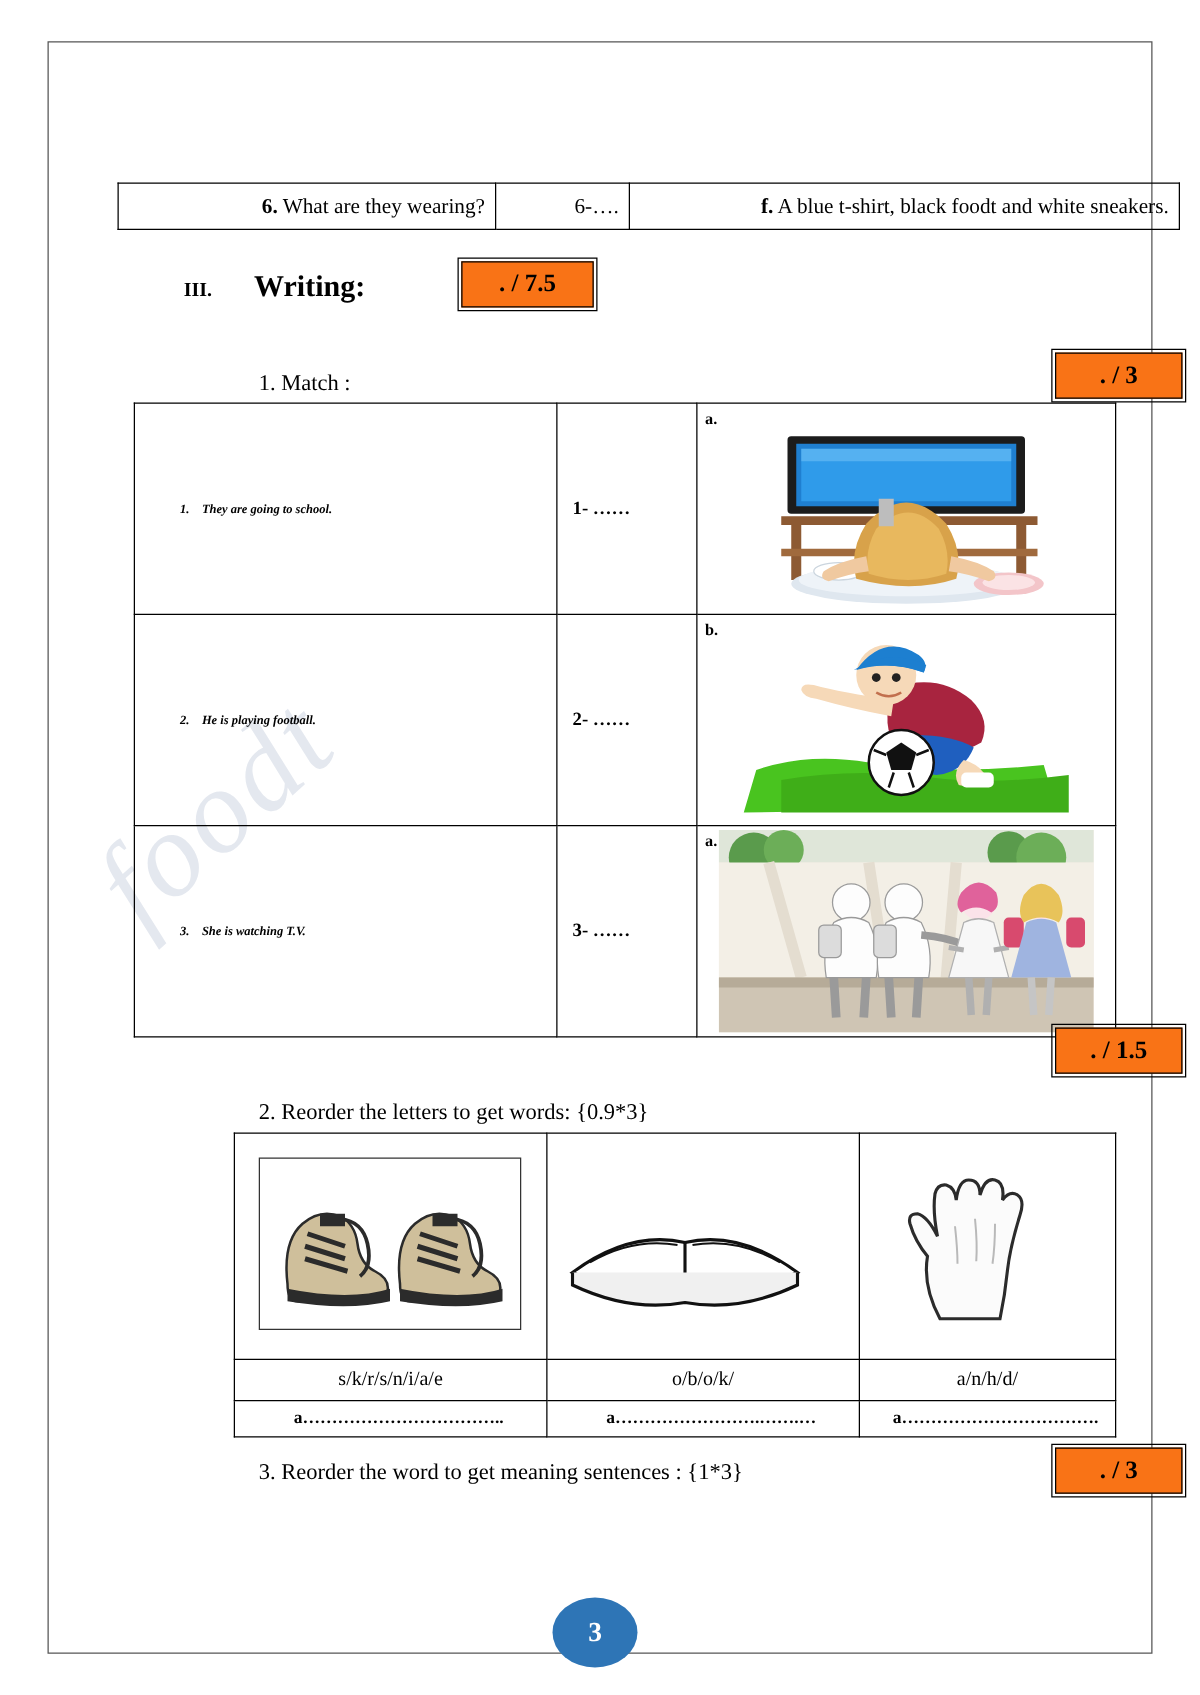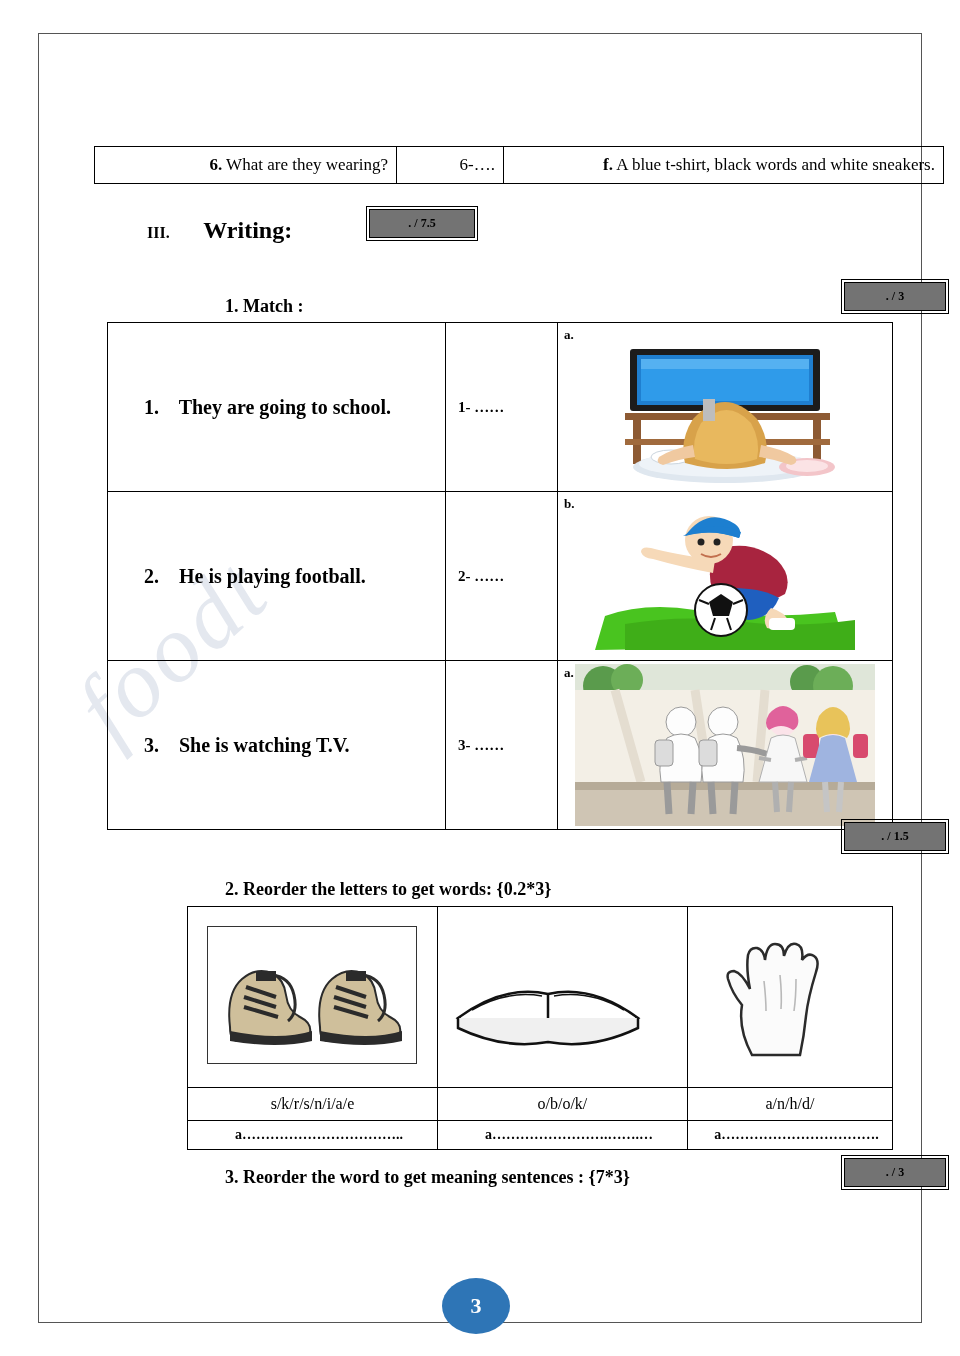--- a/index.html
+++ b/index.html
@@ -78,60 +78,60 @@
     font-size: 16px;
     font-weight: bold;
     margin-right: 28px;
     font-variant: small-caps;
   }
   .score-box {
     position: absolute;
     border: 1px solid #000;
     outline: 1px solid #000;
     outline-offset: 2px;
-    background: #737373;
+    background: #f97316;
     text-align: center;
-    font-size: 12px;
+    font-size: 20px;
     font-weight: bold;
     font-family: "Liberation Serif", serif;
     padding: 6px 0;
   }
   #score-writing { left: 330px; top: 175px; width: 104px; }
   #score-match   { left: 805px; top: 248px; width: 100px; }
   #score-reorder-letters { left: 805px; top: 788px; width: 100px; }
   #score-reorder-words   { left: 805px; top: 1124px; width: 100px; }
 
   .sub-head {
     position: absolute;
     font-size: 18px;
-    font-weight: bold;
-    margin-left: 18px;
+    font-weight: normal;
   }
   #sub-match { left: 168px; top: 262px; }
   #sub-letters { left: 168px; top: 845px; }
   #sub-words { left: 168px; top: 1133px; }
 
   
   .match-table {
     position: absolute;
     left: 68px;
     top: 288px;
     width: 786px;
     border-collapse: collapse;
     border: 1px solid #000;
   }
   .match-table td {
     border: 1px solid #000;
     vertical-align: middle;
   }
   .m-sentence {
     width: 300px;
-    font-size: 20px;
+    font-size: 10px;
     font-weight: bold;
     padding-left: 36px;
+    font-style: italic;
   }
   .m-blank {
     width: 98px;
     font-size: 15px;
     font-weight: bold;
     padding-left: 12px;
   }
   .m-pic {
     padding: 0;
     position: relative;
@@ -222,21 +222,21 @@
     <table class="q6-table">
       <tbody>
           <tr>
         <td class="c-q">
           <span class="b">6.</span>
           <span>What are they wearing?</span>
         </td>
         <td class="c-a">6-….</td>
         <td>
           <span class="b">f.</span>
-          <span>A blue t-shirt, black words and white sneakers.</span>
+          <span>A blue t-shirt, black foodt and white sneakers.</span>
         </td>
       </tr>
     </tbody>
       </table>
 
     <div class="writing-head">
       <span class="rn">III.</span>
       <span>Writing:</span>
     </div>
     <div class="score-box" id="score-writing">.  / 7.5</div>
@@ -368,21 +368,21 @@
               <path d="M246 74 q12 -6 24 0 l12 44 l-48 0z" fill="#9fb4e0"></path>
               <rect x="278" y="70" width="15" height="24" rx="4" fill="#d84a6e"></rect>
               <path d="M250 118 l2 30 M266 118 l-2 30" stroke="#c5c5c5" stroke-width="6" fill="none"></path>
             </svg>
           </div>
         </td>
       </tr>
     </tbody>
       </table>
 
-    <div class="sub-head" id="sub-letters">2.  Reorder the letters to get words:   {0.2*3}</div>
+    <div class="sub-head" id="sub-letters">2.  Reorder the letters to get words:   {0.9*3}</div>
     <div class="score-box" id="score-reorder-letters">.  / 1.5</div>
 
     <table class="letters-table">
       <tbody>
           <tr>
         <td class="lt-pic">
           <div style="border:1px solid #333;display:inline-block;padding:4px;background:#fff;">
             <svg width="200" height="128" viewBox="0 0 200 128">
               <rect x="0" y="0" width="200" height="128" fill="#ffffff"></rect>
 
@@ -423,21 +423,21 @@
         <td class="lt-word">a/n/h/d/</td>
       </tr>
       <tr>
         <td class="lt-ans">a……………………………..</td>
         <td class="lt-ans">a…………………….…….…</td>
         <td class="lt-ans">a…………………………….</td>
       </tr>
     </tbody>
       </table>
 
-    <div class="sub-head" id="sub-words">3.  Reorder the word to get meaning sentences : {7*3}</div>
+    <div class="sub-head" id="sub-words">3.  Reorder the word to get meaning sentences : {1*3}</div>
     <div class="score-box" id="score-reorder-words">.  / 3</div>
 
     <table class="sent-table">
       <tbody>
     </tbody>
       </table>
 
   </div>
 </div>
 

